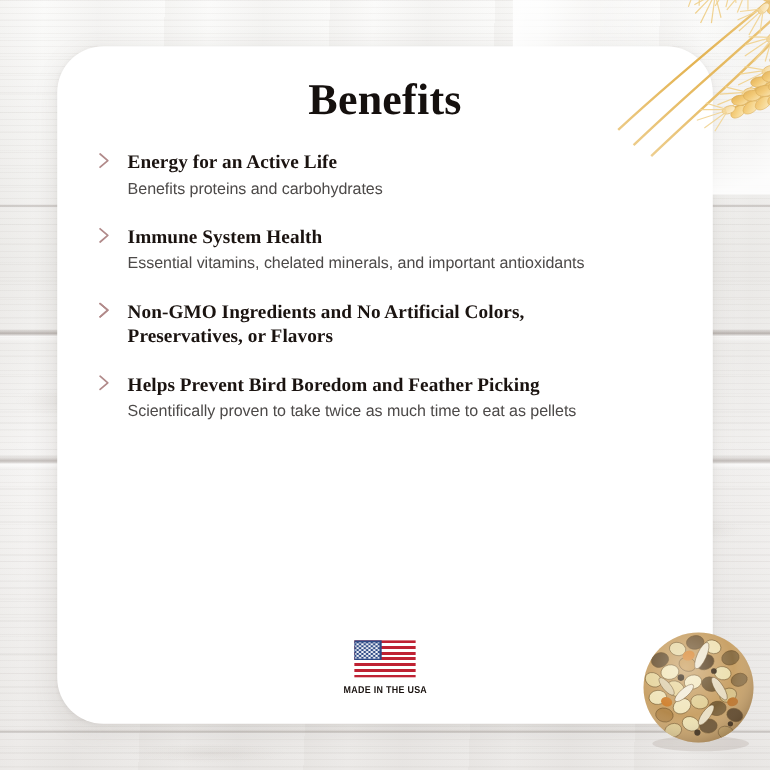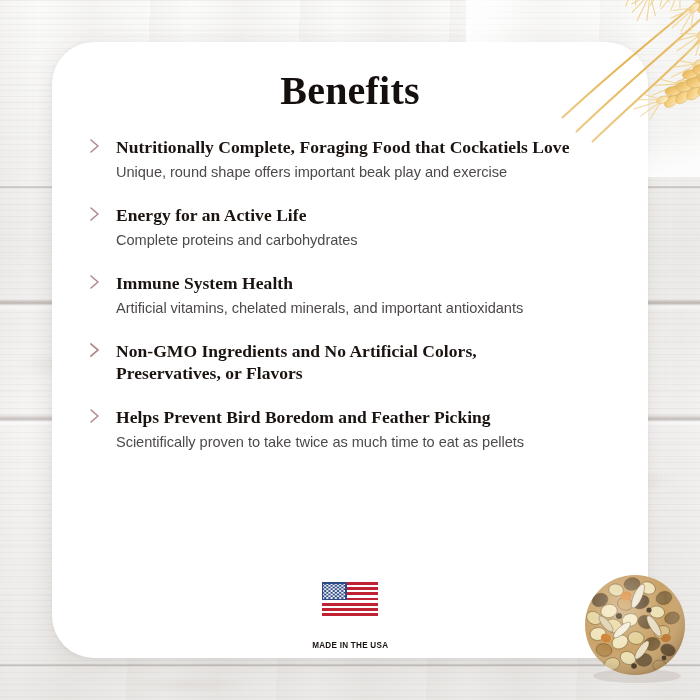--- a/index.html
+++ b/index.html
@@ -181,21 +181,20 @@
 
   
   .usa-badge {
     position: absolute;
     left: 0;
     right: 0;
     top: 540px;
     display: flex;
     flex-direction: column;
     align-items: center;
-    gap: 18px;
   }
   .flag {
     position: relative;
     width: 56px;
     height: 34px;
     background: #ffffff;
     overflow: hidden;
   }
   .flag .stripes {
     position: absolute;
@@ -391,48 +390,39 @@
       <circle cx="59" cy="59" r="50" fill="url(#ballshade)"></circle>
     </svg>
   </div>
 
   <div class="content">
 
     <h1 class="page-title">Benefits</h1>
 
     <ul class="benefit-list">
 
-      <li class="benefit-item">
-        <span class="chevron-icon">
-          <svg width="14" height="18" viewBox="0 0 14 18">
-              <path d="M3 3 L10 9 L3 15" fill="none" stroke="currentColor" stroke-width="1.6" stroke-linecap="round" stroke-linejoin="round"></path>
-            </svg>
-        </span>
-        <div class="benefit-heading">Nutritionally Complete, Foraging Food that Cockatiels Love</div>
-        <div class="benefit-sub">Unique, round shape offers important beak play and exercise</div>
-      </li>
 
       <li class="benefit-item">
         <span class="chevron-icon">
           <svg width="14" height="18" viewBox="0 0 14 18">
               <path d="M3 3 L10 9 L3 15" fill="none" stroke="currentColor" stroke-width="1.6" stroke-linecap="round" stroke-linejoin="round"></path>
             </svg>
         </span>
         <div class="benefit-heading">Energy for an Active Life</div>
-        <div class="benefit-sub">Complete proteins and carbohydrates</div>
+        <div class="benefit-sub">Benefits proteins and carbohydrates</div>
       </li>
 
       <li class="benefit-item">
         <span class="chevron-icon">
           <svg width="14" height="18" viewBox="0 0 14 18">
               <path d="M3 3 L10 9 L3 15" fill="none" stroke="currentColor" stroke-width="1.6" stroke-linecap="round" stroke-linejoin="round"></path>
             </svg>
         </span>
         <div class="benefit-heading">Immune System Health</div>
-        <div class="benefit-sub">Artificial vitamins, chelated minerals, and important antioxidants</div>
+        <div class="benefit-sub">Essential vitamins, chelated minerals, and important antioxidants</div>
       </li>
 
       <li class="benefit-item">
         <span class="chevron-icon">
           <svg width="14" height="18" viewBox="0 0 14 18">
               <path d="M3 3 L10 9 L3 15" fill="none" stroke="currentColor" stroke-width="1.6" stroke-linecap="round" stroke-linejoin="round"></path>
             </svg>
         </span>
       </li>
 

